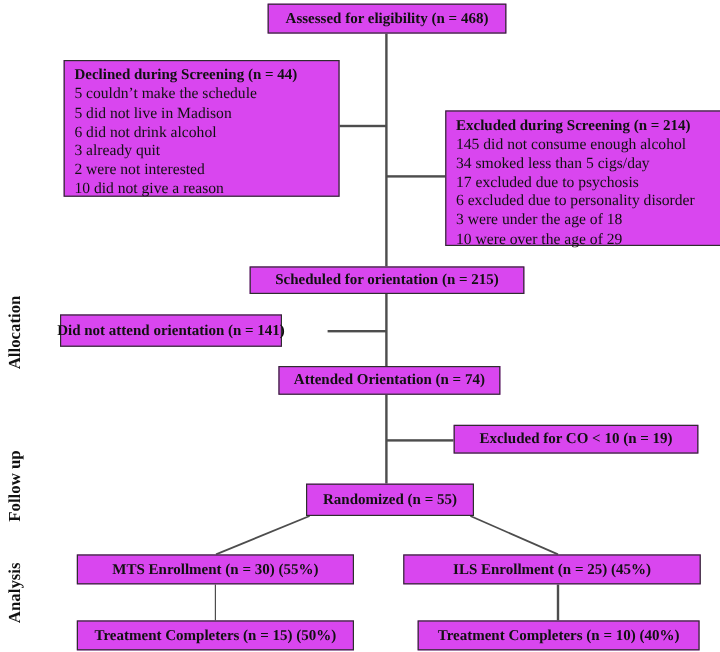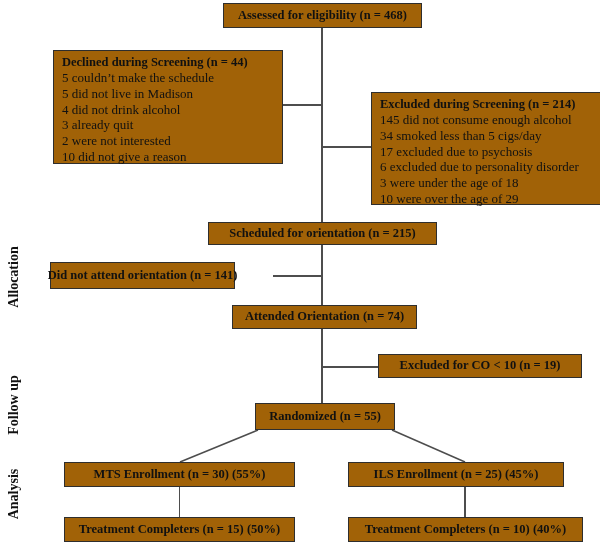--- a/index.html
+++ b/index.html
@@ -13,21 +13,21 @@
     height: 543px;
     background: #ffffff;
     font-family: "Liberation Serif", "DejaVu Serif", serif;
     color: #111111;
     overflow: hidden;
   }
   .box {
     position: absolute;
     box-sizing: border-box;
     border: 1.5px solid #2e2e2e;
-    background: #a16207;
+    background: #d946ef;
   }
   .box.center {
     display: flex;
     align-items: center;
     justify-content: center;
     text-align: center;
   }
   .box-title {
     font-weight: bold;
     font-size: 12.5px;
@@ -94,21 +94,21 @@
   <div class="side-label" style="left:-56px; top:484px;">Analysis</div>
 
   <div class="box center" style="left:223px; top:3px; width:199px; height:25px;">
     <span class="box-title">Assessed for eligibility (n = 468)</span>
   </div>
 
   <div class="box list-box" style="left:53px; top:50px; width:230px; height:114px;">
     <div class="box-title">Declined during Screening (n = 44)</div>
     <div class="list-item">5 couldn’t make the schedule</div>
     <div class="list-item">5 did not live in Madison</div>
-    <div class="list-item">4 did not drink alcohol</div>
+    <div class="list-item">6 did not drink alcohol</div>
     <div class="list-item">3 already quit</div>
     <div class="list-item">2 were not interested</div>
     <div class="list-item">10 did not give a reason</div>
   </div>
 
   <div class="box list-box" style="left:371px; top:92px; width:258px; height:113px;">
     <div class="box-title">Excluded during Screening (n = 214)</div>
     <div class="list-item">145 did not consume enough alcohol</div>
     <div class="list-item">34 smoked less than 5 cigs/day</div>
     <div class="list-item">17 excluded due to psychosis</div>
@@ -134,21 +134,21 @@
   </div>
 
   <div class="box center" style="left:255px; top:403px; width:140px; height:27px;">
     <span class="box-title">Randomized (n = 55)</span>
   </div>
 
   <div class="box center" style="left:64px; top:462px; width:231px; height:25px;">
     <span class="box-title">MTS Enrollment (n = 30) (55%)</span>
   </div>
 
-  <div class="box center" style="left:348px; top:462px; width:216px; height:25px;text-align:right;">
+  <div class="box center" style="left:336px; top:462px; width:248px; height:25px;text-align:right;">
     <span class="box-title">ILS Enrollment (n = 25) (45%)</span>
   </div>
 
   <div class="box center" style="left:64px; top:517px; width:231px; height:25px;">
     <span class="box-title">Treatment Completers (n = 15) (50%)</span>
   </div>
 
   <div class="box center" style="left:348px; top:517px; width:235px; height:25px;">
     <span class="box-title">Treatment Completers (n = 10) (40%)</span>
   </div>

